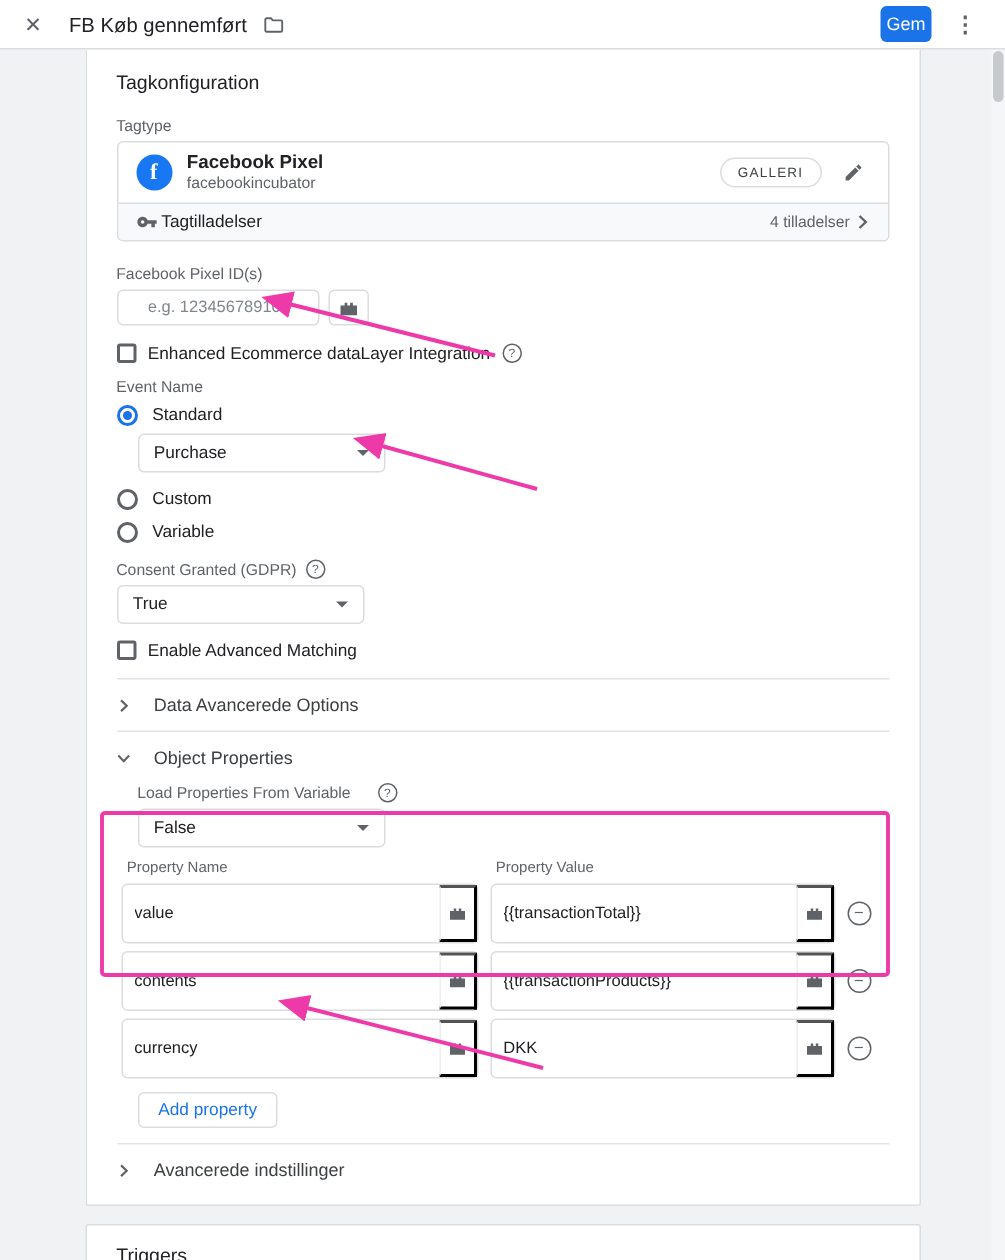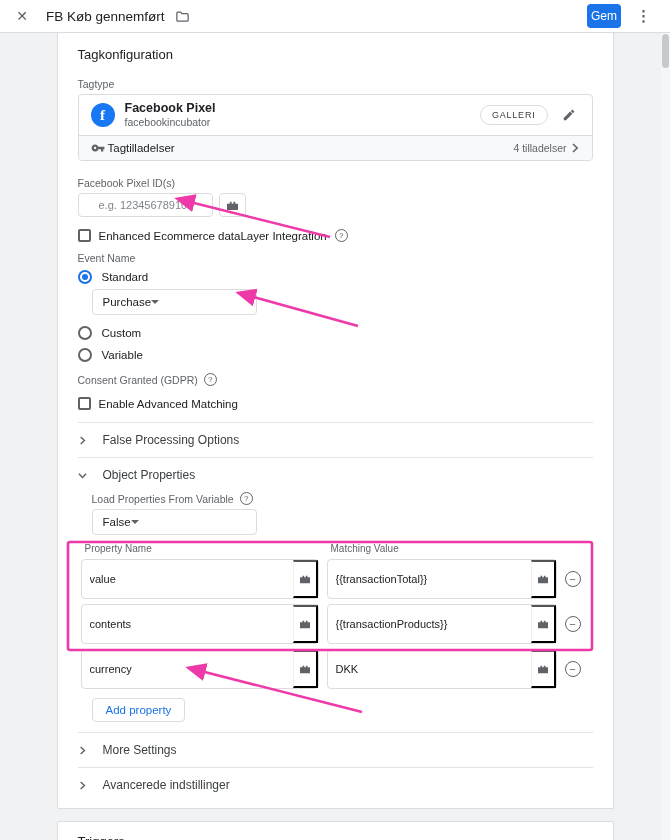--- a/index.html
+++ b/index.html
@@ -47,21 +47,21 @@
 
   .chk-row{display:flex;align-items:center;gap:8px;margin-top:12px;font-size:11.5px}
   .checkbox{width:13px;height:13px;border:2px solid #5f6368;border-radius:2px;background:#fff;flex:none;cursor:pointer}
   .help{width:13px;height:13px;border:1px solid #5f6368;border-radius:50%;font-size:8px;color:#5f6368;display:inline-flex;align-items:center;justify-content:center;flex:none}
 
   .radio-row{display:flex;align-items:center;gap:10px;font-size:11.5px}
   .radio{width:14px;height:14px;border:2px solid #5f6368;border-radius:50%;position:relative;background:#fff;flex:none;cursor:pointer}
   .radio.on{border-color:#1a73e8}
   .radio.on::after{content:"";position:absolute;inset:2px;background:#1a73e8;border-radius:50%}
 
-  .select{border:1px solid #dadce0;border-radius:4px;height:26px;width:165px;display:flex;align-items:center;padding:0 10px;font-size:11.5px;background:#fff;cursor:pointer}
+  .select{border:1px solid #dadce0;border-radius:4px;height:26px;width:165px;display:flex;align-items:center;justify-content:space-between;padding:0 10px;font-size:11.5px;background:#fff;cursor:pointer}
   .caret{width:0;height:0;border-left:4px solid transparent;border-right:4px solid transparent;border-top:4.5px solid #5f6368}
 
   .sections{margin-top:12px}
   .sec-row{display:flex;align-items:center;gap:16px;padding:10px 0;border-top:1px solid #e3e3e3;font-size:12px;color:#3c4043;cursor:pointer}
   .op-body{padding:0 0 10px 0}
   .ind{margin-left:14px}
 
   .prop-table{margin-top:8px;margin-left:3px}
   .prop-head{display:flex;gap:8px;font-size:10px;color:#5f6368}
   .ph-name{width:238px;padding-left:4px}
@@ -171,55 +171,59 @@
 
     <div class="radio-row" style="margin-top:8px">
       <span class="radio"></span>
       <span>Variable</span>
     </div>
 
     <div class="micro" style="margin-top:11px;display:flex;align-items:center;gap:6px">
       <span>Consent Granted (GDPR)</span>
       <span class="help">?</span>
     </div>
+    <div class="select" style="margin-top:4px">
+      <span>True</span>
+      <span class="caret"></span>
+    </div>
 
     <div class="chk-row" style="margin-top:11px">
       <span class="checkbox"></span>
       <span>Enable Advanced Matching</span>
     </div>
 
     <div class="sections">
       <div class="sec-row">
         <svg width="9" height="9" viewBox="0 0 10 10">
             <path d="M3 1 L7.2 5 L3 9" stroke="#5f6368" stroke-width="1.6" fill="none"></path>
           </svg>
-        <span>False Processing Options</span>
+        <span>Data Avancerede Options</span>
       </div>
 
       <div class="sec-row" style="border-bottom:none">
         <svg width="9" height="9" viewBox="0 0 10 10">
             <path d="M1 3 L5 7.2 L9 3" stroke="#5f6368" stroke-width="1.6" fill="none"></path>
           </svg>
         <span>Object Properties</span>
       </div>
 
       <div class="op-body">
-        <div class="micro ind" style="display:flex;align-items:center;gap:6px">
+        <div class="micro ind" style="display:flex;align-items:center;gap:18px">
           <span>Load Properties From Variable</span>
           <span class="help">?</span>
         </div>
         <div class="select ind" style="margin-top:4px">
           <span>False</span>
           <span class="caret"></span>
         </div>
 
         <div class="prop-table">
           <div class="prop-head">
             <span class="ph-name">Property Name</span>
-            <span class="ph-val">Matching Value</span>
+            <span class="ph-val">Property Value</span>
           </div>
 
           <div class="prop-row">
             <span class="iw name">
                 <input type="text" value="value" style="">
                 <button class="vb">
                   <svg width="12" height="10" viewBox="0 0 14 12">
                     <path d="M1 4h3V2h2v2h2V2h2v2h3v7H1z" fill="#5f6368"></path>
                   </svg>
                 </button>
@@ -272,26 +276,20 @@
                   </svg>
                 </button>
               </span>
             <button class="minus">−</button>
           </div>
         </div>
 
         <button class="add-btn">Add property</button>
       </div>
 
-      <div class="sec-row">
-        <svg width="9" height="9" viewBox="0 0 10 10">
-            <path d="M3 1 L7.2 5 L3 9" stroke="#5f6368" stroke-width="1.6" fill="none"></path>
-          </svg>
-        <span>More Settings</span>
-      </div>
 
       <div class="sec-row" style="padding-bottom:6px">
         <svg width="9" height="9" viewBox="0 0 10 10">
             <path d="M3 1 L7.2 5 L3 9" stroke="#5f6368" stroke-width="1.6" fill="none"></path>
           </svg>
         <span>Avancerede indstillinger</span>
       </div>
     </div>
   </div>
 

